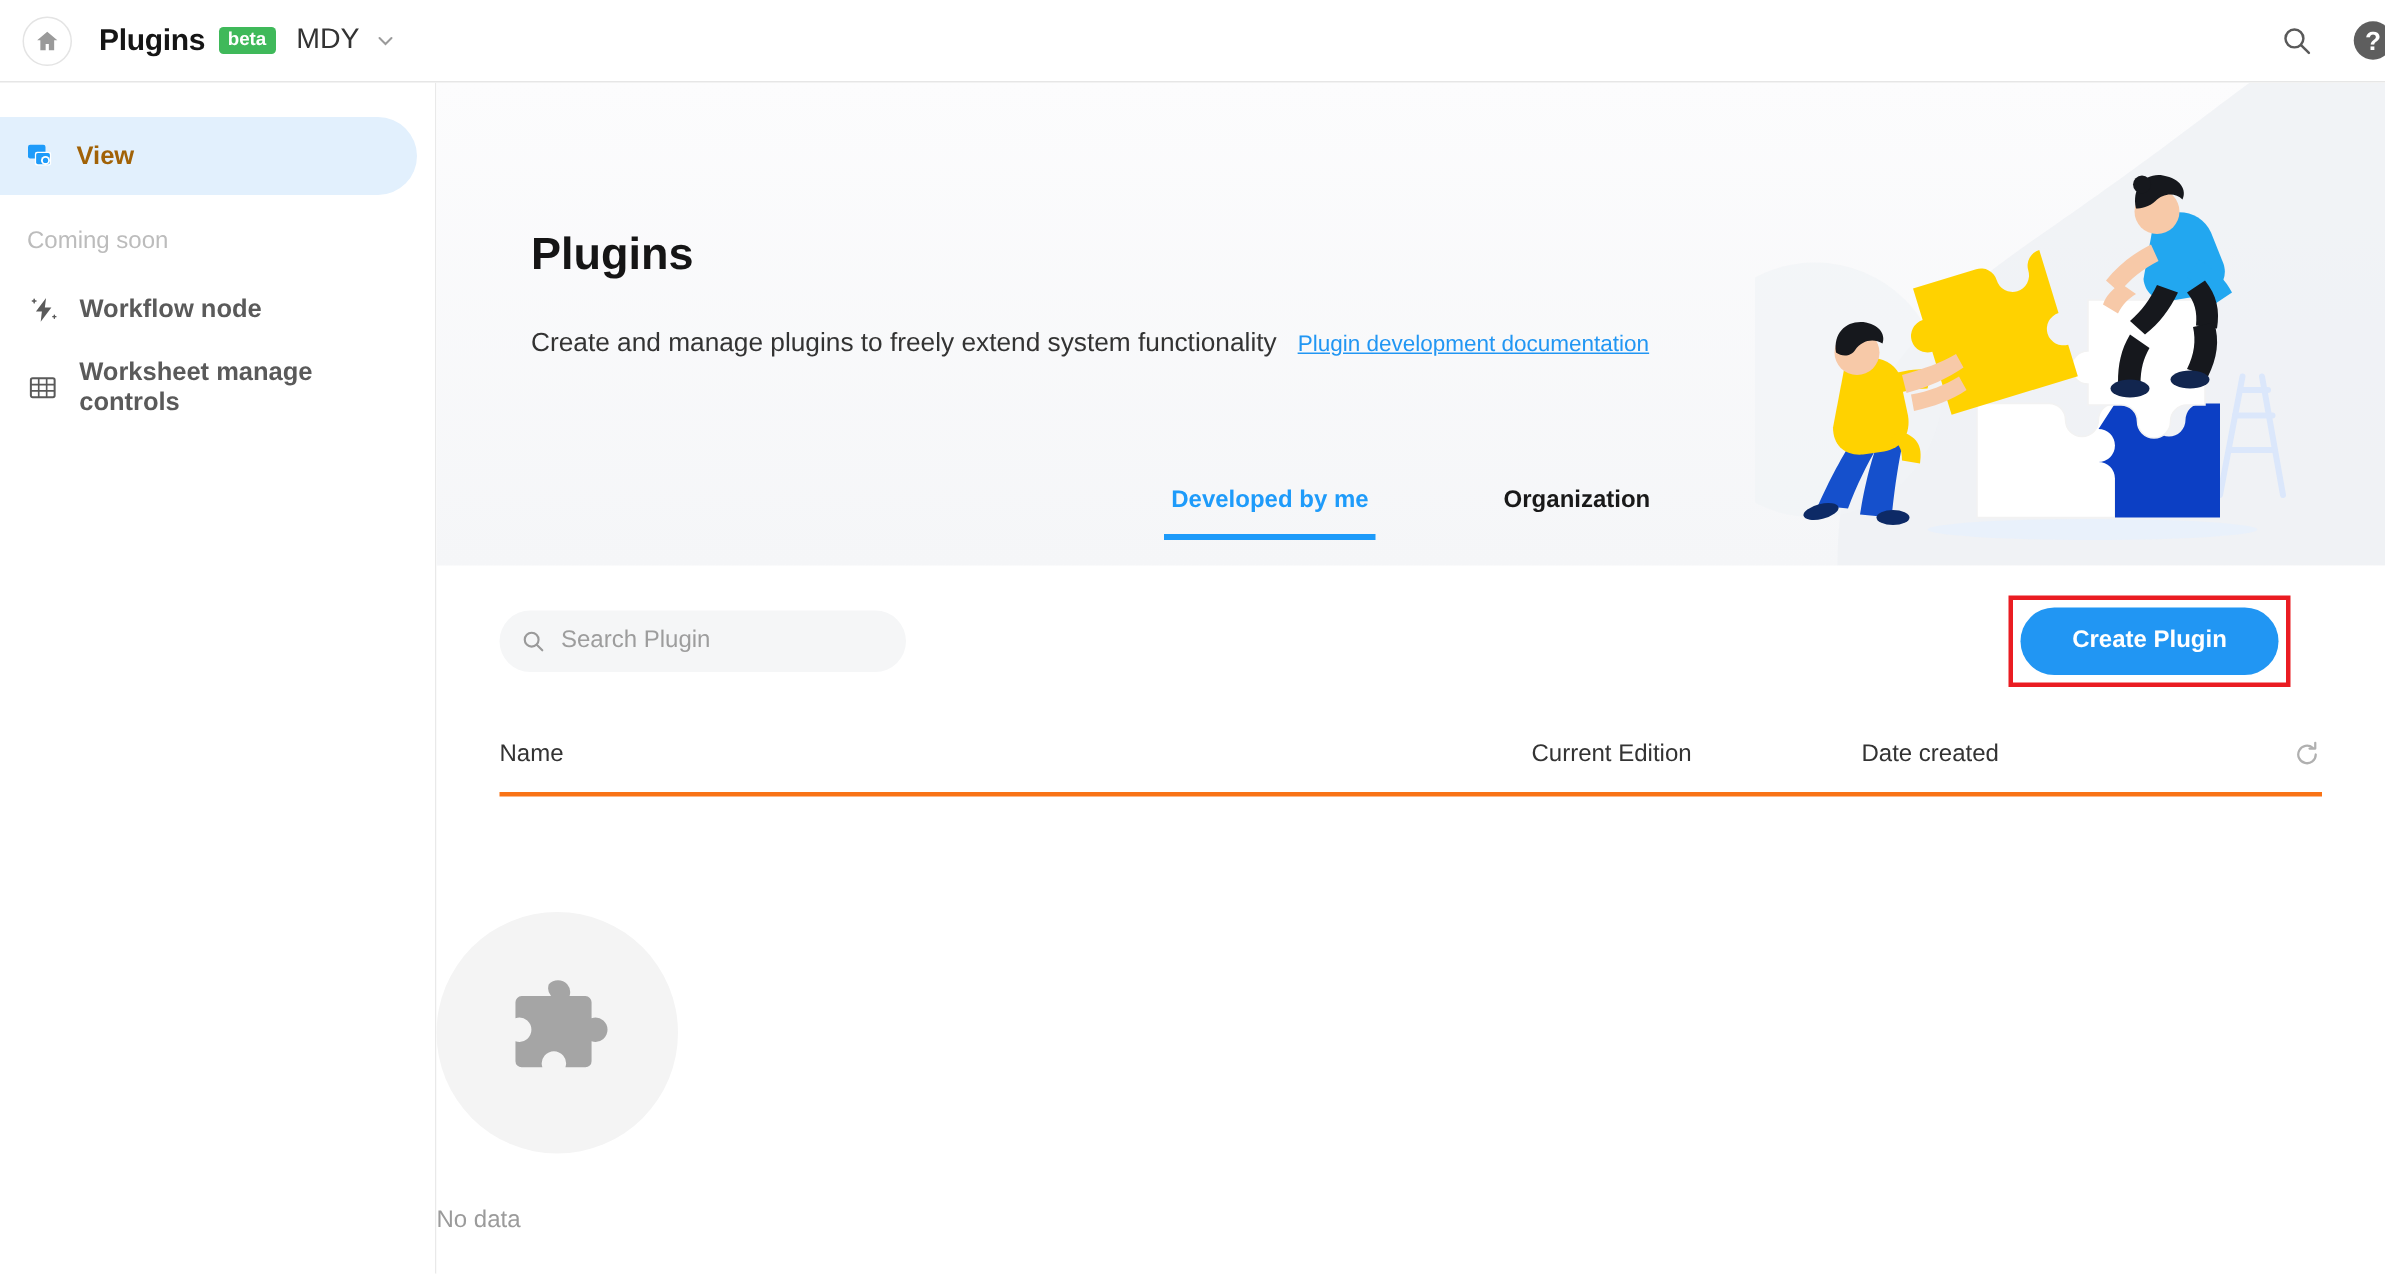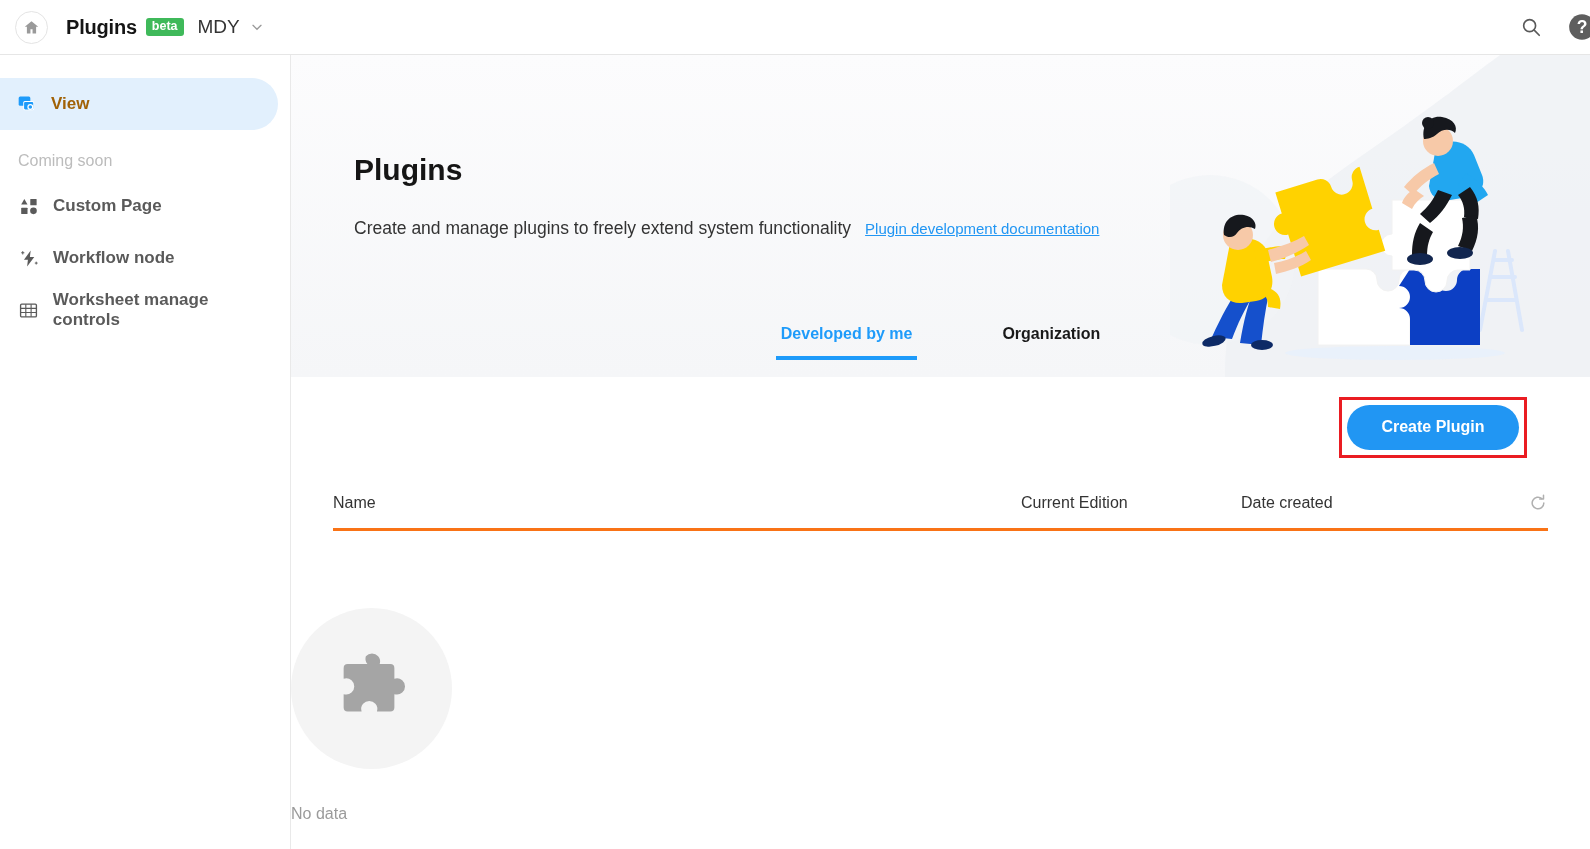--- a/index.html
+++ b/index.html
@@ -238,31 +238,20 @@
         <rect x="8.5" y="9.5" width="11" height="9" rx="1.4" fill="#1e9bfa"></rect>
         <circle cx="16" cy="15.5" r="3.6" fill="#ffffff"></circle>
         <circle cx="16" cy="15.5" r="2.1" fill="#1e9bfa"></circle>
       </svg>
     </span>
     <span>View</span>
   </div>
 
   <div class="coming-soon">Coming soon</div>
 
-  <div class="nav-item">
-    <span class="nav-icon">
-      <svg width="19" height="19" viewBox="0 0 24 24">
-        <path d="M5.5 2.5 9.5 9.5H1.5z" fill="#5a5a5a"></path>
-        <rect x="13" y="2.5" width="8" height="8" rx="0.8" fill="#5a5a5a"></rect>
-        <rect x="1.5" y="13.5" width="8" height="8" rx="0.8" fill="#5a5a5a"></rect>
-        <circle cx="17" cy="17.5" r="4.2" fill="#5a5a5a"></circle>
-      </svg>
-    </span>
-    <span>Custom Page</span>
-  </div>
 
   <div class="nav-item">
     <span class="nav-icon">
       <svg width="19" height="19" viewBox="0 0 24 24">
         <path d="M13.5 2 5 13.5h5L9 22l9-12h-5.5z" fill="#5a5a5a"></path>
         <path d="M3.5 3.2v3M2 4.7h3" stroke="#5a5a5a" stroke-width="1.3" stroke-linecap="round"></path>
         <path d="M20.5 16.5v2.6M19.2 17.8h2.6" stroke="#5a5a5a" stroke-width="1.2" stroke-linecap="round"></path>
       </svg>
     </span>
     <span>Workflow node</span>
@@ -346,20 +335,27 @@
       <a class="hero-link" href="#">Plugin development documentation</a>
     </div>
 
     <div class="tabs">
       <div class="tab active">Developed by me</div>
       <div class="tab">Organization</div>
     </div>
   </div>
 
   <div class="toolbar">
+    <div class="search-box">
+      <svg width="17" height="17" viewBox="0 0 24 24">
+        <circle cx="10.5" cy="10.5" r="6.5" stroke="#9a9a9a" stroke-width="2" fill="none"></circle>
+        <path d="M15.3 15.3 20.5 20.5" stroke="#9a9a9a" stroke-width="2" stroke-linecap="round"></path>
+      </svg>
+      <input type="text" placeholder="Search Plugin" style="">
+    </div>
     <div class="create-wrap">
       <button class="create-btn">Create Plugin</button>
     </div>
   </div>
 
   <div class="table-head">
     <div class="col-name">Name</div>
     <div class="col-edition">Current Edition</div>
     <div class="col-date">Date created</div>
     <div class="refresh-btn">

